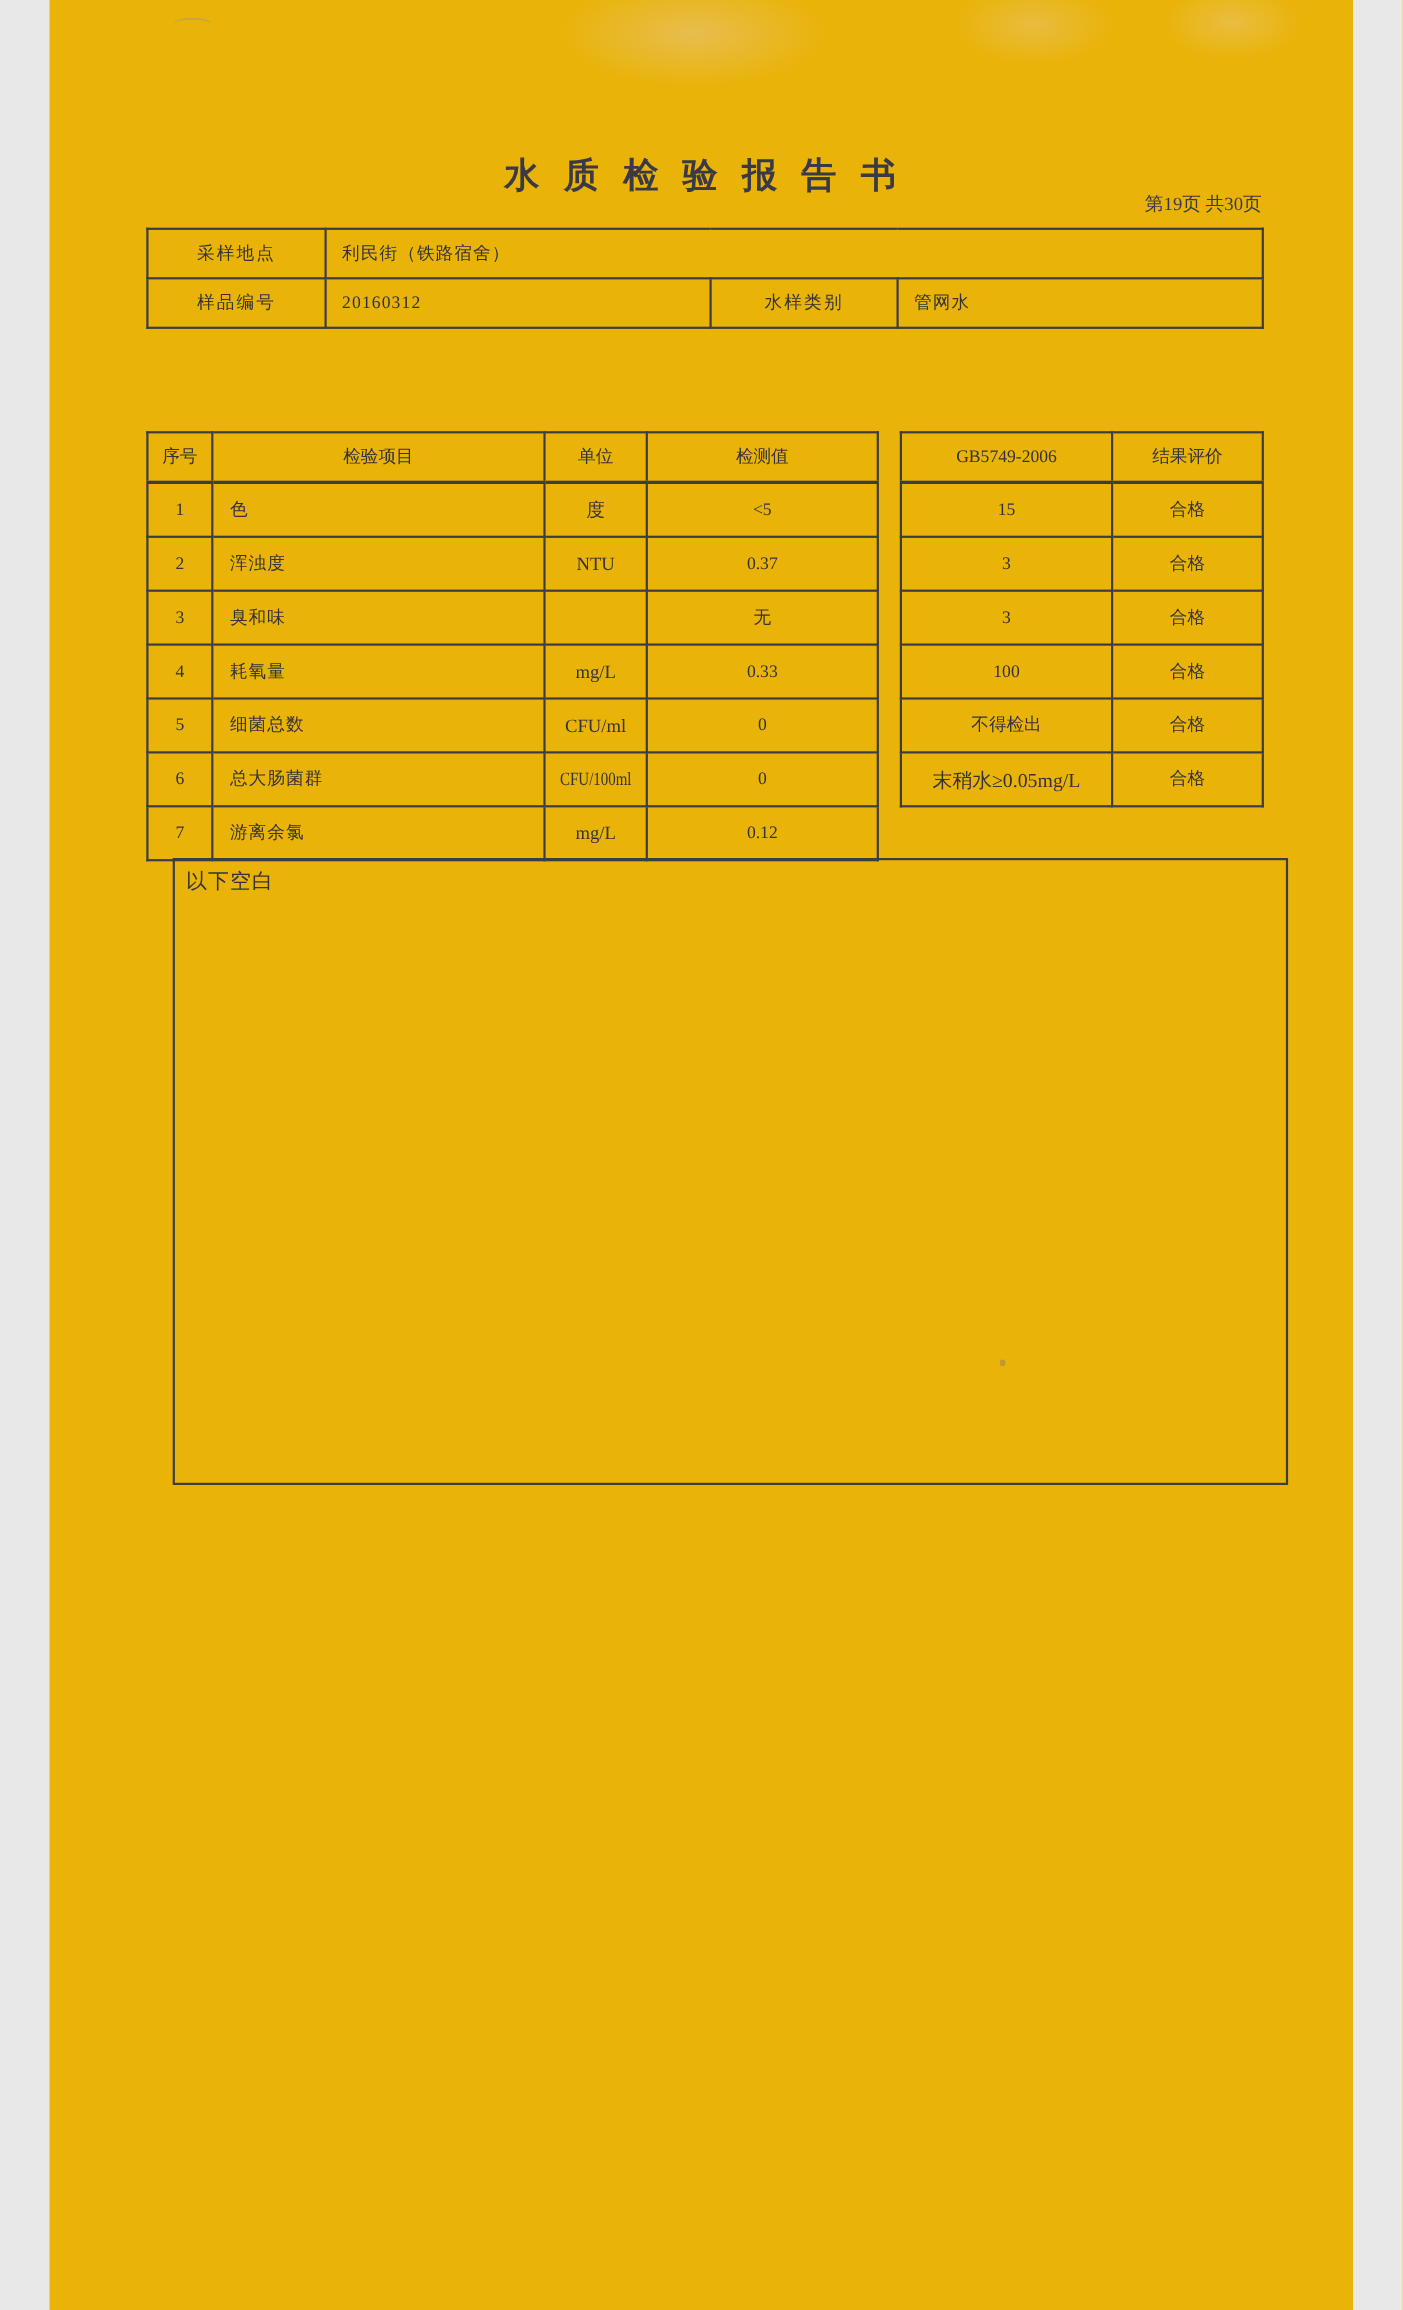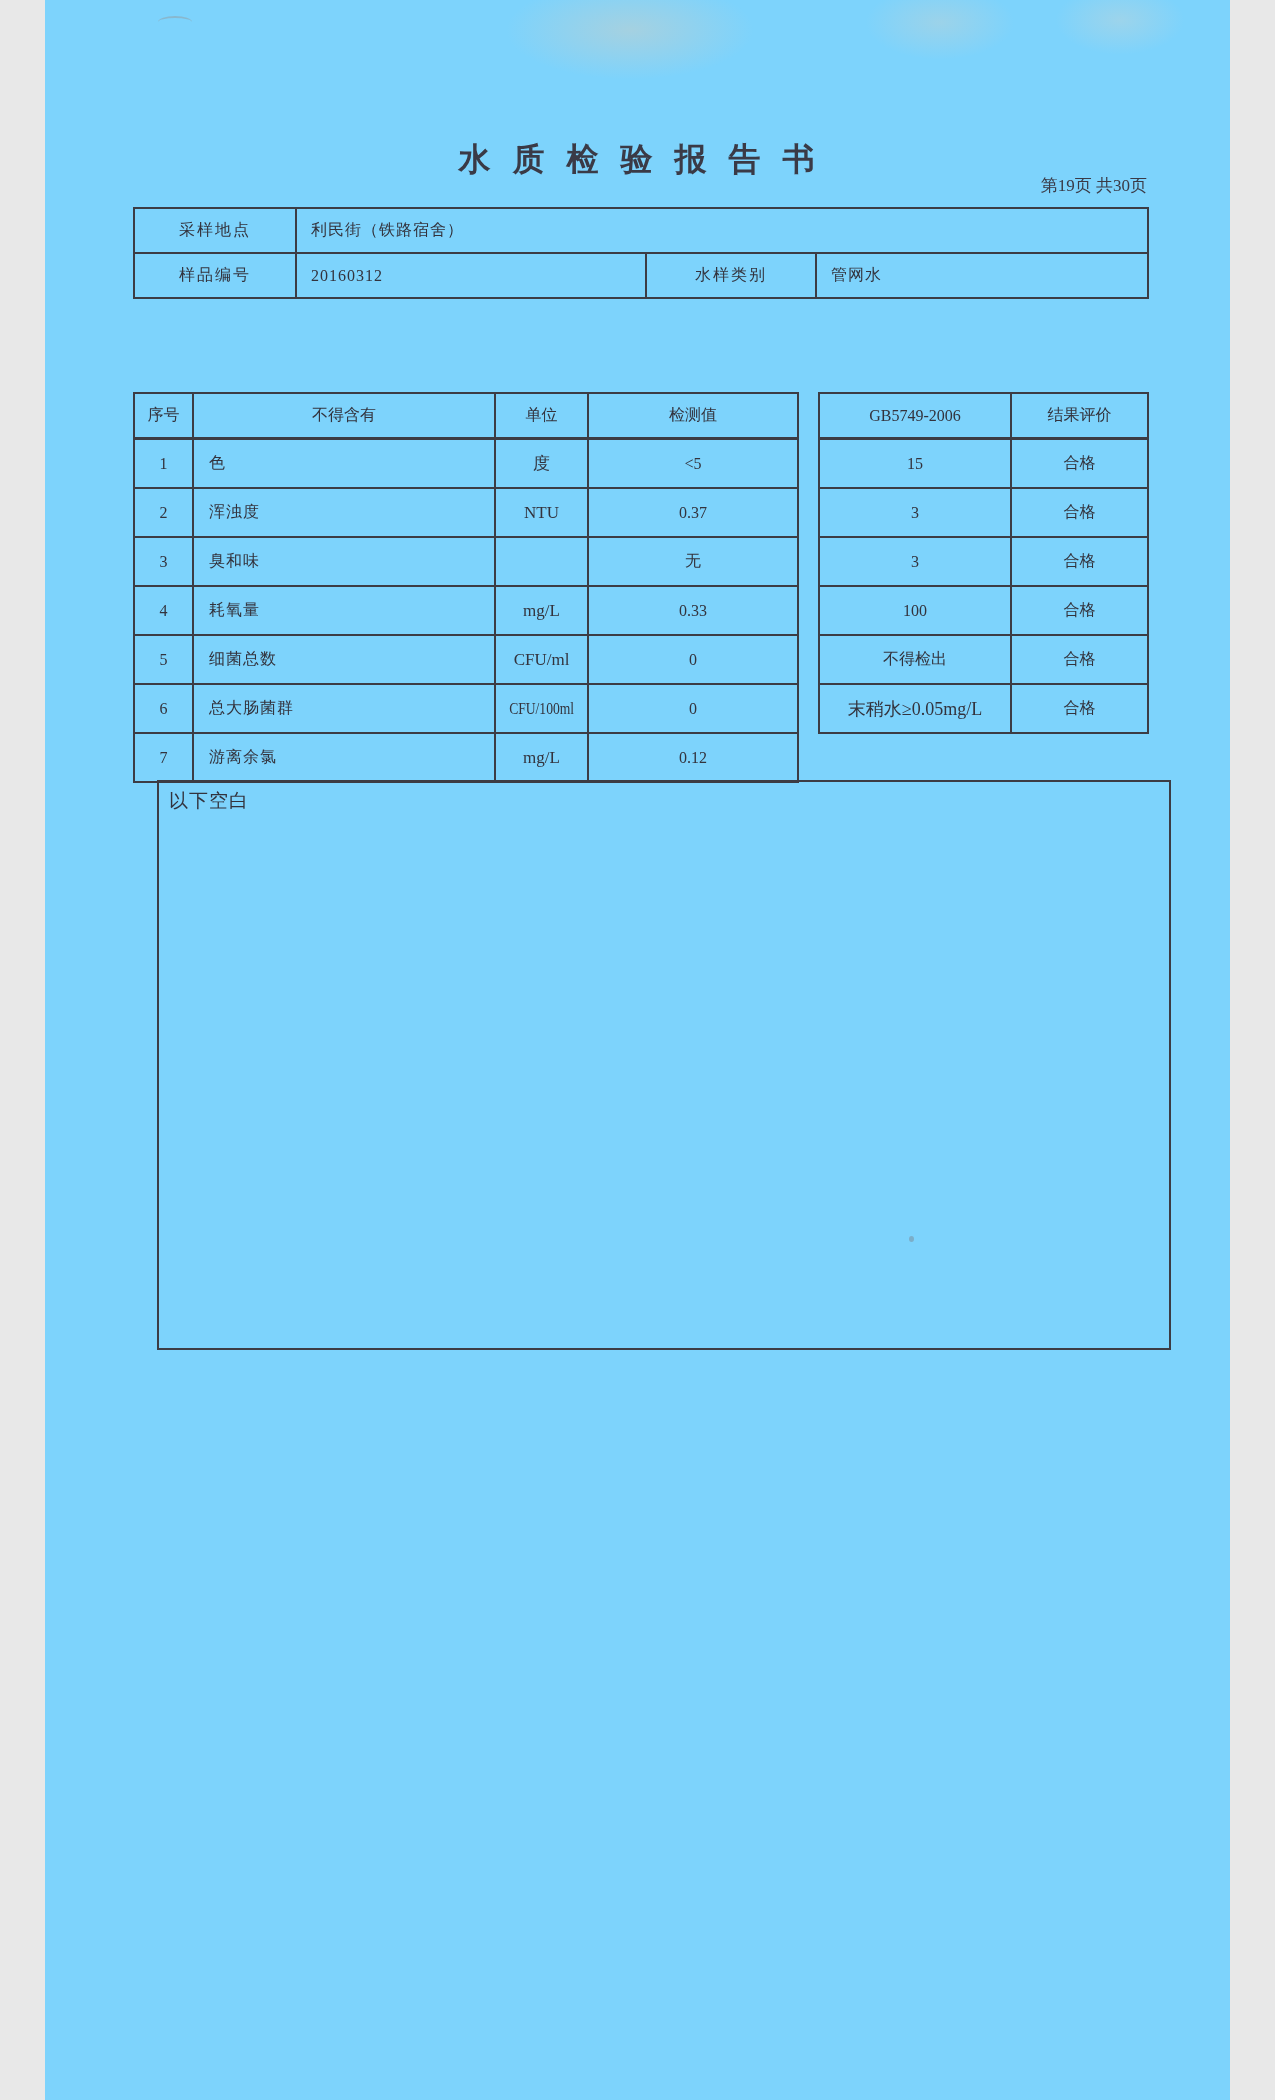--- a/index.html
+++ b/index.html
@@ -1,20 +1,20 @@
 <!DOCTYPE html>
 <html><head>
 <meta charset="utf-8">
 <style>
   html,body { margin:0; padding:0; background:#e8e8e8; }
   .page {
     position:relative;
     width:1185px; height:2100px;
     margin:0 auto;
-    background:#7dd3fc;
+    background:#eab308;
     font-family:"Liberation Serif","DejaVu Serif",serif;
     color:#33333d;
     overflow:hidden;
   }
 
   
   .title {
     position:absolute; top:138px; left:0; width:1190px;
     text-align:center;
     font-size:32px; font-weight:bold;
@@ -129,21 +129,21 @@
   <table class="results-left">
     <colgroup>
         <col style="width:59px">
         <col style="width:302px">
         <col style="width:93px">
         <col style="width:210px">
       </colgroup>
     <tbody>
         <tr class="hdr">
       <td>序号</td>
-      <td>不得含有</td>
+      <td>检验项目</td>
       <td>单位</td>
       <td>检测值</td>
     </tr>
     <tr>
       <td>1</td>
       <td class="item">色</td>
       <td class="unit">度</td>
       <td>&lt;5</td>
     </tr>
     <tr>

